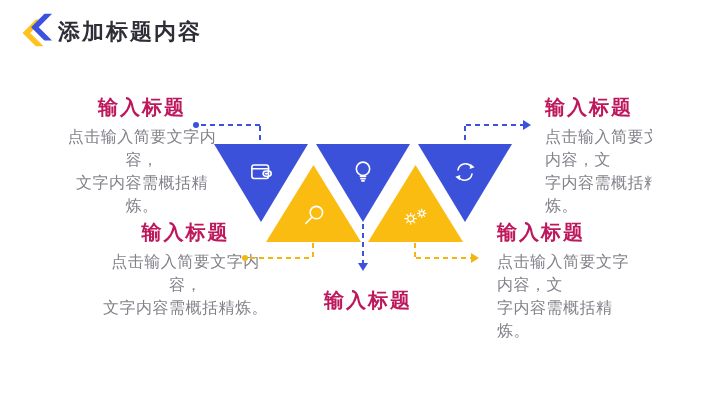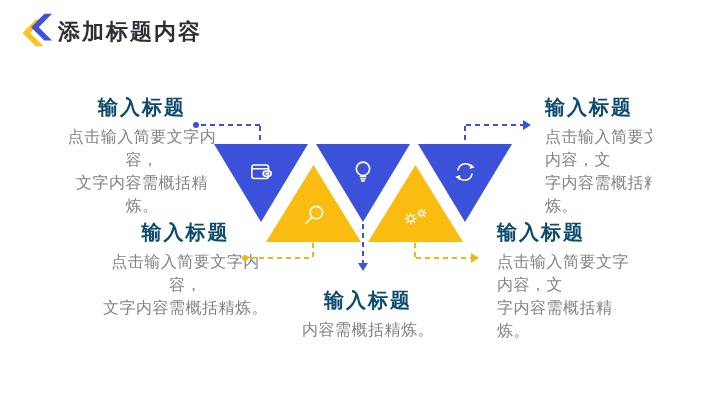--- a/index.html
+++ b/index.html
@@ -8,21 +8,21 @@
     font-family:"Liberation Sans","DejaVu Sans",sans-serif;
   }
   
   .page-title{
     position:absolute;left:58px;top:17px;
     font-size:22px;font-weight:700;color:#2e2e36;letter-spacing:2px;
   }
   .chevron-icon{position:absolute;left:13px;top:11px;width:40px;height:40px;}
   
   .tblock{position:absolute;}
-  .tblock .btitle{font-size:20px;font-weight:700;color:#0c4a6e;letter-spacing:2px;margin:0 0 4px 0;}
+  .tblock .btitle{font-size:20px;font-weight:700;color:#be185d;letter-spacing:2px;margin:0 0 4px 0;}
   .tblock .bline{font-size:16px;color:#82828a;line-height:23px;letter-spacing:0.5px;}
   .tb-center{text-align:center;}
   .tb-left{text-align:left;}
   .tb-tl{left:62px;top:94px;width:160px;}
   .tb-tr{left:545px;top:94px;width:140px;}
   .tb-bl{left:103px;top:219px;width:165px;}
   .tb-bc{left:283px;top:287px;width:170px;}
   .tb-br{left:497px;top:219px;width:140px;}
   
   .tri{position:absolute;}
@@ -74,21 +74,20 @@
   </div>
 
   <div class="tblock tb-bl tb-center">
     <div class="btitle">输入标题</div>
     <div class="bline">点击输入简要文字内容，</div>
     <div class="bline">文字内容需概括精炼。</div>
   </div>
 
   <div class="tblock tb-bc tb-center">
     <div class="btitle">输入标题</div>
-    <div class="bline">内容需概括精炼。</div>
   </div>
 
   <div class="tblock tb-br tb-left">
     <div class="btitle">输入标题</div>
     <div class="bline">点击输入简要文字内容，文</div>
     <div class="bline">字内容需概括精炼。</div>
   </div>
 
   <div class="tri tri-down" style="left:214px;top:144px;">
     <span class="ticon">

